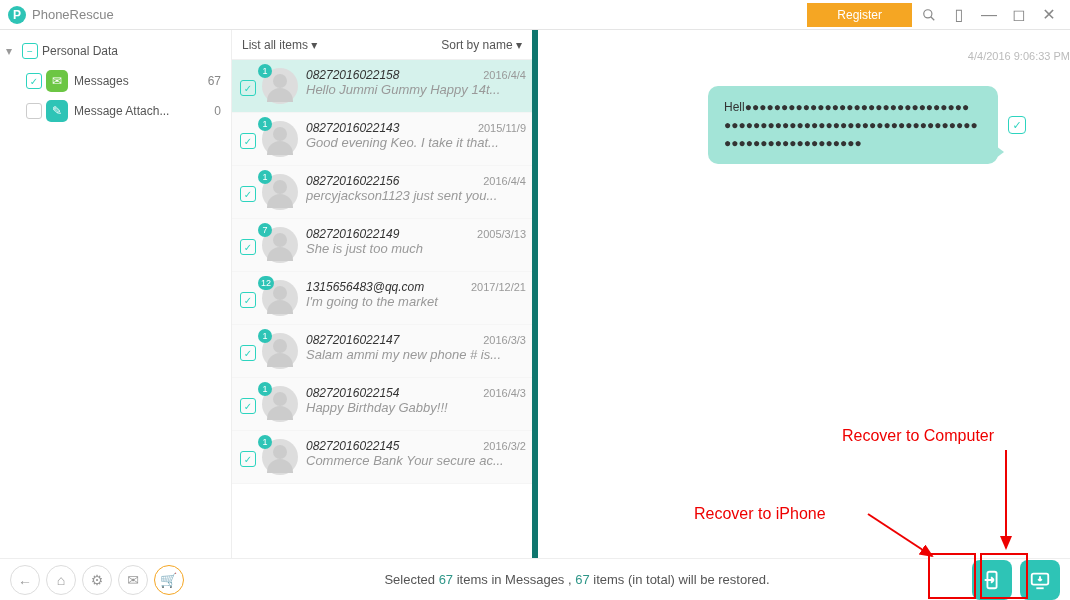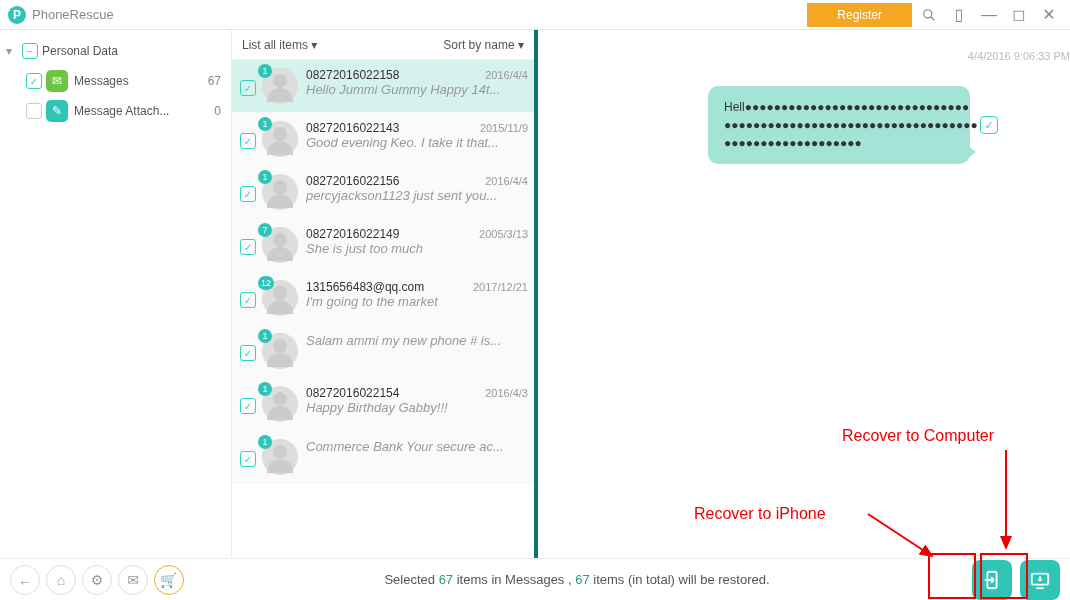--- a/index.html
+++ b/index.html
@@ -20,44 +20,44 @@
 .tree-row .chev { color: #999; width: 12px; cursor: pointer; }
 .tree-row .chk { width: 16px; height: 16px; border: 1px solid #2dd4bf; border-radius: 3px; display: inline-flex; align-items: center; justify-content: center; color: #2dd4bf; font-size: 10px; margin: 0 4px; cursor: pointer; }
 .tree-row .chk.empty { border-color: #ccc; color: transparent; }
 .tree-row .txt { flex: 1; }
 .tree-row .cnt { color: #888; padding-right: 10px; }
 .side-icon { width: 22px; height: 22px; border-radius: 5px; margin-right: 6px; display: inline-flex; align-items: center; justify-content: center; color: #fff; font-size: 12px; }
 .side-icon.green { background: #6cc644; }
 .side-icon.teal { background: #2ec4b6; }
 
 
-.mid { width: 306px; border-right: 4px solid #0f766e; display: flex; flex-direction: column; }
+.mid { width: 306px; border-right: 6px solid #0f766e; display: flex; flex-direction: column; }
 .mid-head { height: 30px; display: flex; align-items: center; justify-content: space-between; padding: 0 10px; font-size: 12px; color: #555; border-bottom: 1px solid #f0f0f0; }
 .mid-head span { cursor: pointer; }
 .list { flex: 1; overflow-y: auto; }
 .msg-row { display: flex; align-items: flex-start; padding: 8px 6px; border-bottom: 1px solid #f5f5f5; background: #fafafa; position: relative; }
 .msg-row.sel { background: #d6f2ec; }
 .msg-row .chk { width: 16px; height: 16px; border: 1px solid #2dd4bf; border-radius: 3px; display: inline-flex; align-items: center; justify-content: center; color: #2dd4bf; font-size: 10px; margin: 12px 6px 0 2px; cursor: pointer; flex-shrink: 0; }
 .avatar { width: 36px; height: 36px; border-radius: 50%; background: #ddd; position: relative; flex-shrink: 0; margin-right: 8px; }
 .avatar::before { content: ""; position: absolute; width: 14px; height: 14px; border-radius: 50%; background: #ccc; top: 6px; left: 11px; }
 .avatar::after { content: ""; position: absolute; width: 26px; height: 14px; border-radius: 14px 14px 0 0; background: #ccc; bottom: 2px; left: 5px; }
 .badge { position: absolute; top: -4px; left: -4px; background: #2ec4b6; color: #fff; font-size: 9px; border-radius: 7px; min-width: 14px; height: 14px; display: inline-flex; align-items: center; justify-content: center; padding: 0 3px; z-index: 2; }
 .msg-body { flex: 1; min-width: 0; }
 .msg-top { display: flex; justify-content: space-between; align-items: center; }
-.msg-num { font-size: 12px; color: #333; }
+.msg-num { font-size: 12px; color: #333; font-style: italic; }
 .msg-date { font-size: 11px; color: #999; }
 .msg-prev { font-size: 13px; color: #999; margin-top: 0; white-space: nowrap; overflow: hidden; text-overflow: ellipsis; font-style: italic; }
 .list::-webkit-scrollbar { width: 8px; }
 .list::-webkit-scrollbar-thumb { background: #ccc; border-radius: 4px; }
 
 
 .preview { flex: 1; position: relative; padding-top: 20px; }
 .prev-date { text-align: right; font-size: 11px; color: #bbb; }
 .bubble-wrap { display: flex; align-items: center; gap: 10px; margin: 24px 0 0 170px; }
-.bubble { background: #a3e4d7; border-radius: 10px; padding: 12px 16px; width: 262px; font-size: 12px; color: #333; position: relative; line-height: 1.5; }
+.bubble { background: #a3e4d7; border-radius: 10px; padding: 12px 16px; width: 290px; font-size: 12px; color: #333; position: relative; line-height: 1.5; }
 .bubble::after { content: ""; position: absolute; right: -6px; bottom: 6px; width: 0; height: 0; border-left: 8px solid #a3e4d7; border-top: 6px solid transparent; border-bottom: 6px solid transparent; }
 .bubble-chk { width: 18px; height: 18px; border: 1px solid #2dd4bf; border-radius: 4px; display: inline-flex; align-items: center; justify-content: center; color: #2dd4bf; font-size: 11px; cursor: pointer; }
 
 
 .footer { height: 42px; border-top: 1px solid #eee; display: flex; align-items: center; padding: 0 10px; position: relative; }
 .ftr-btn { width: 30px; height: 30px; border: 1px solid #ddd; border-radius: 50%; display: inline-flex; align-items: center; justify-content: center; color: #999; margin-right: 6px; cursor: pointer; font-size: 14px; }
 .ftr-btn.cart { color: #f5a623; border-color: #f5a623; }
 .status { flex: 1; text-align: center; font-size: 13px; color: #555; }
 .status .hl { color: #2e9688; }
 .recover-btn { width: 40px; height: 40px; border-radius: 8px; background: #2ec4b6; display: inline-flex; align-items: center; justify-content: center; color: #fff; margin-left: 8px; cursor: pointer; position: relative; }
@@ -181,20 +181,24 @@
             </div>
             <div class="msg-prev">I'm going to the market</div>
           </div>
         </div>
         <div class="msg-row">
           <span class="chk">✓</span>
           <div class="avatar">
             <span class="badge">1</span>
           </div>
           <div class="msg-body">
+            <div class="msg-top">
+              <span class="msg-num">08272016022147</span>
+              <span class="msg-date">2016/3/3</span>
+            </div>
             <div class="msg-prev">Salam ammi my new phone # is...</div>
           </div>
         </div>
         <div class="msg-row">
           <span class="chk">✓</span>
           <div class="avatar">
             <span class="badge">1</span>
           </div>
           <div class="msg-body">
             <div class="msg-top">
@@ -203,20 +207,24 @@
             </div>
             <div class="msg-prev">Happy Birthday Gabby!!!</div>
           </div>
         </div>
         <div class="msg-row">
           <span class="chk">✓</span>
           <div class="avatar">
             <span class="badge">1</span>
           </div>
           <div class="msg-body">
+            <div class="msg-top">
+              <span class="msg-num">08272016022145</span>
+              <span class="msg-date">2016/3/2</span>
+            </div>
             <div class="msg-prev">Commerce Bank Your secure ac...</div>
           </div>
         </div>
       </div>
   </div>
 
   <div class="preview">
     <div class="prev-date">4/4/2016 9:06:33 PM</div>
     <div class="bubble-wrap">
       <div class="bubble">Hell●●●●●●●●●●●●●●●●●●●●●●●●●●●●●●● ●●●●●●●●●●●●●●●●●●●●●●●●●●●●●●●●●●● ●●●●●●●●●●●●●●●●●●●</div>

